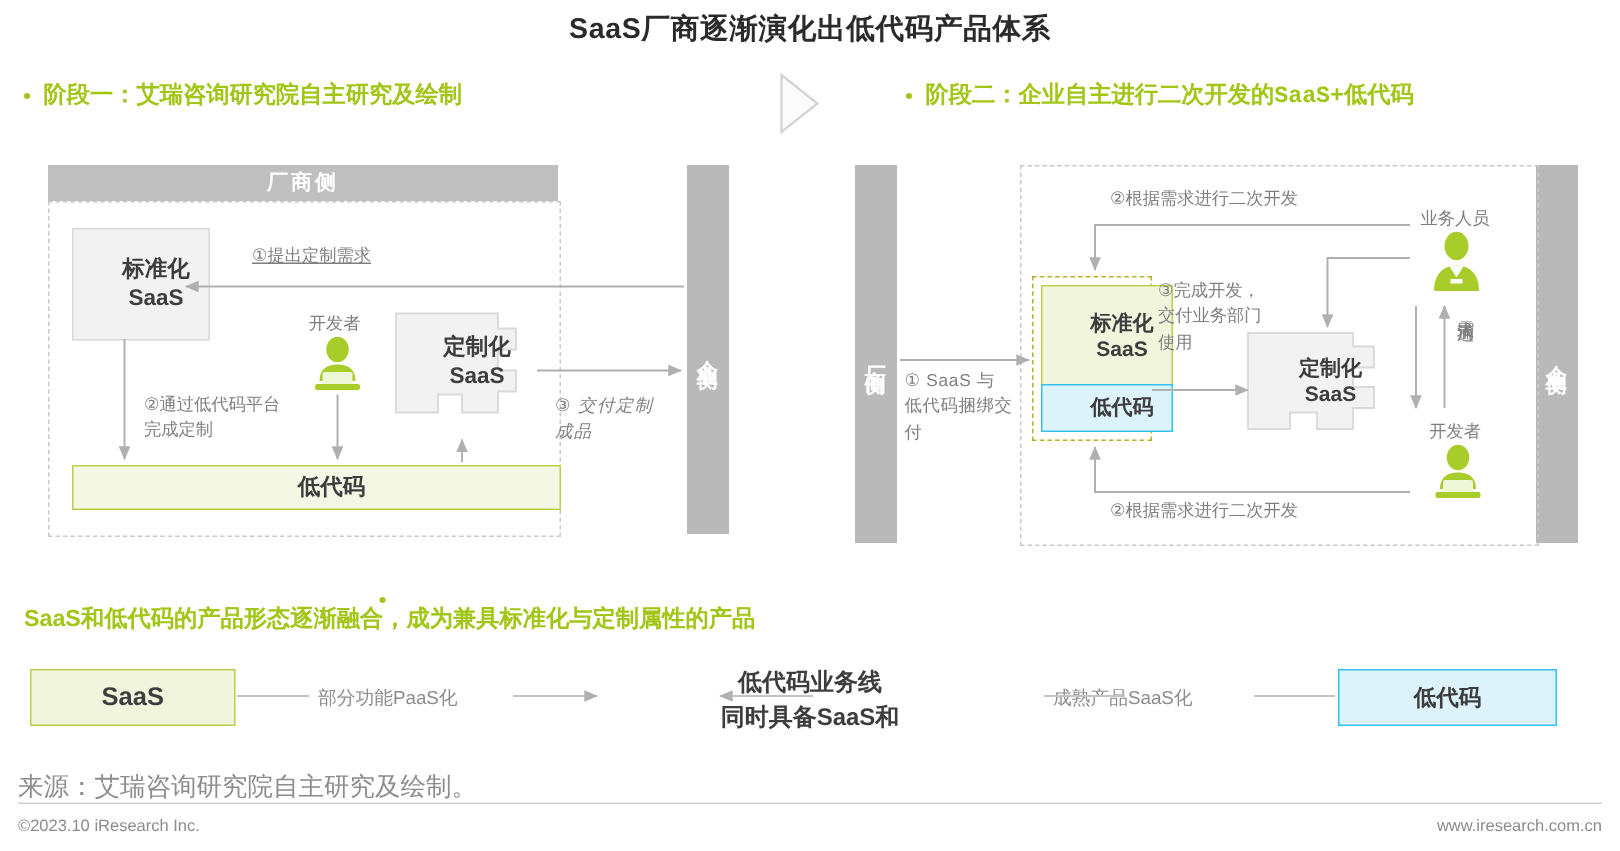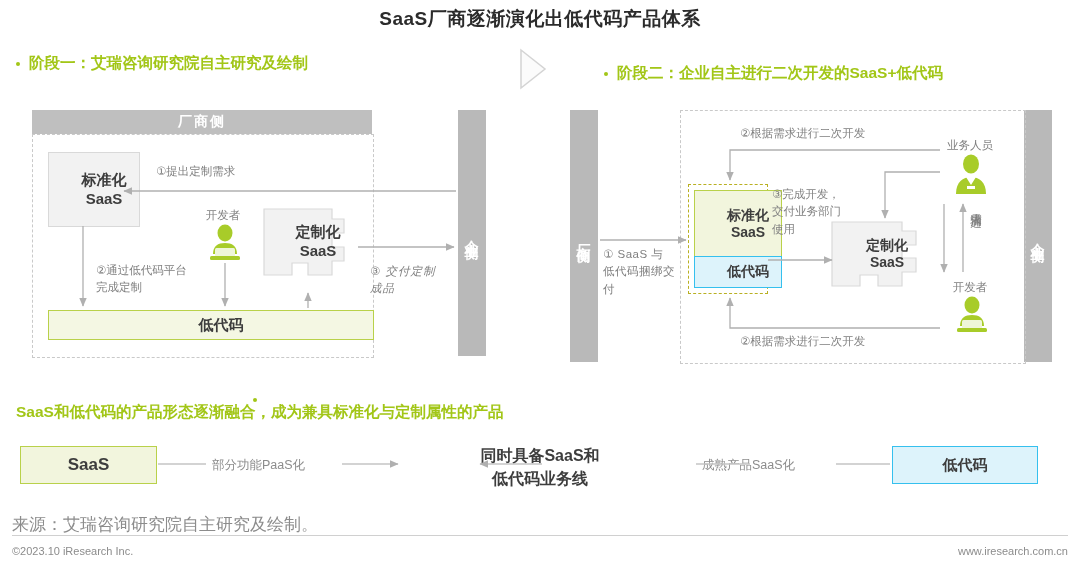--- a/index.html
+++ b/index.html
@@ -17,21 +17,21 @@
     font-size:19px;font-weight:bold;color:#2b2b2b;letter-spacing:.5px;
   }
 
   
   .phase{font-size:15.5px;font-weight:bold;color:#a2c617;display:flex;align-items:center;}
   .phase .dot{
     display:inline-block;width:4px;height:4px;border-radius:50%;
     background:#a2c617;margin-right:9px;flex:none;
   }
   .phase-1{left:16px;top:53px;}
-  .phase-2{left:604px;top:63px;}
+  .phase-2{left:604px;top:53px;font-family:Liberation Mono, monospace;}
   .sep-tri{left:518px;top:48px;}
 
   
   .dashbox{border:1.2px dashed #c9c9c9;}
   .vbar{
     background:#b9b9b9;color:#ffffff;font-weight:bold;font-size:14px;
     display:flex;align-items:center;justify-content:center;
     writing-mode:vertical-rl;text-orientation:upright;letter-spacing:3px;
   }
   .hbar{
@@ -151,21 +151,21 @@
         <line x1="83" y1="226" x2="83" y2="306" stroke="#b0b0b0" stroke-width="1.3" marker-end="url(#ahL)"></line>
 
         <line x1="225" y1="263" x2="225" y2="306" stroke="#b0b0b0" stroke-width="1.3" marker-end="url(#ahL)"></line>
 
         <line x1="308" y1="308" x2="308" y2="293" stroke="#b0b0b0" stroke-width="1.3" marker-end="url(#ahL)"></line>
 
         <line x1="358" y1="247" x2="454" y2="247" stroke="#b0b0b0" stroke-width="1.3" marker-end="url(#ahL)"></line>
       </svg>
     </div>
 
-    <div class="abs cap" style="left:156px;top:163px;">①提出定制需求</div>
+    <div class="abs cap" style="left:168px;top:163px;text-decoration:underline;">①提出定制需求</div>
     <div class="abs cap" style="left:96px;top:262px;width:92px;">②通过低代码平台完成定制</div>
     <div class="abs cap" style="left:370px;top:263px;width:66px;letter-spacing:1px;font-style:italic;">③ 交付定制成品</div>
   </div>
 
   <div class="abs" style="left:540px;top:100px;width:540px;height:280px;">
 
     <div class="abs vbar" style="left:30px;top:10px;width:28px;height:252px;">厂商侧</div>
 
     <div class="abs vbar" style="left:484px;top:10px;width:28px;height:252px;">企业侧</div>
 
@@ -238,22 +238,22 @@
 
   <div class="abs bullet-line" style="left:16px;top:398px;flex-direction:column;">
     <span class="dot"></span>
     <span>SaaS和低代码的产品形态逐渐融合，成为兼具标准化与定制属性的产品</span>
   </div>
 
   <div class="abs b-saas">SaaS</div>
   <div class="abs b-lowcode">低代码</div>
 
   <div class="abs b-mid">
+    <div>低代码业务线</div>
     <div>同时具备SaaS和</div>
-    <div>低代码业务线</div>
   </div>
 
   <div class="abs b-cap" style="left:212px;top:457px;">部分功能PaaS化</div>
   <div class="abs b-cap" style="left:702px;top:457px;">成熟产品SaaS化</div>
 
   <div class="abs" style="left:150px;top:430px;">
     <svg width="760" height="60" viewBox="0 0 760 60">
       <defs>
         <marker id="ahB" markerWidth="8" markerHeight="8" refX="6.5" refY="3" orient="auto">
           <path d="M0,0 L7,3 L0,6 z" fill="#b0b0b0"></path>

